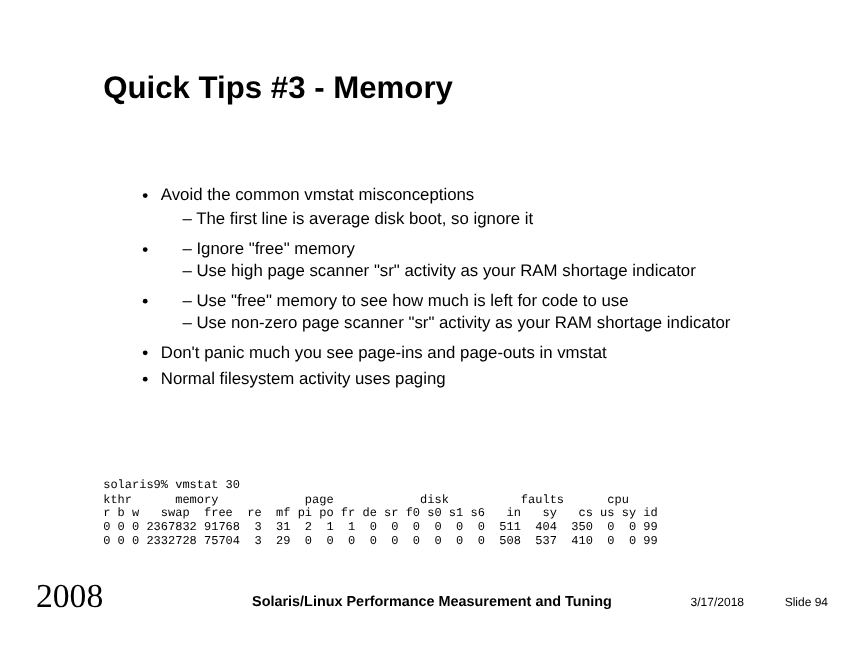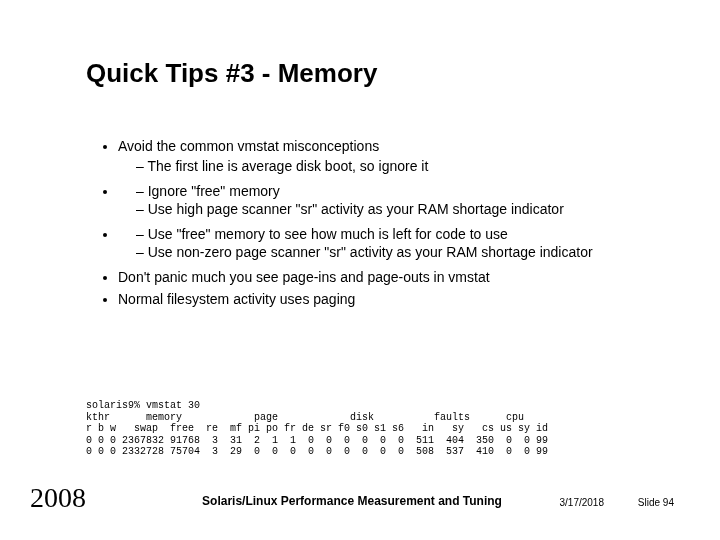--- a/index.html
+++ b/index.html
@@ -28,21 +28,21 @@
   .body {
     position: absolute;
     top: 138px;
     left: 100px;
     right: 60px;
     font-size: 14px;
     line-height: 1.25;
   }
   ul.top {
     list-style: disc;
-    margin: 0;
+    margin: 16px;
     padding-left: 18px;
   }
   ul.top > li {
     margin-bottom: 4px;
   }
   ul.sub {
     list-style: none;
     margin: 2px 0 8px 0;
     padding-left: 18px;
   }
@@ -56,21 +56,21 @@
     font-family: "Courier New", monospace;
     font-size: 10px;
     line-height: 1.15;
     white-space: pre;
     margin-top: 12px;
   }
   .footer {
     position: absolute;
     bottom: 26px;
     left: 0;
-    right: 16px;
+    right: 0;
     height: 30px;
   }
   .year {
     position: absolute;
     left: 30px;
     bottom: 0;
     font-family: "Times New Roman", Times, serif;
     font-size: 28px;
     color: #000;
   }

